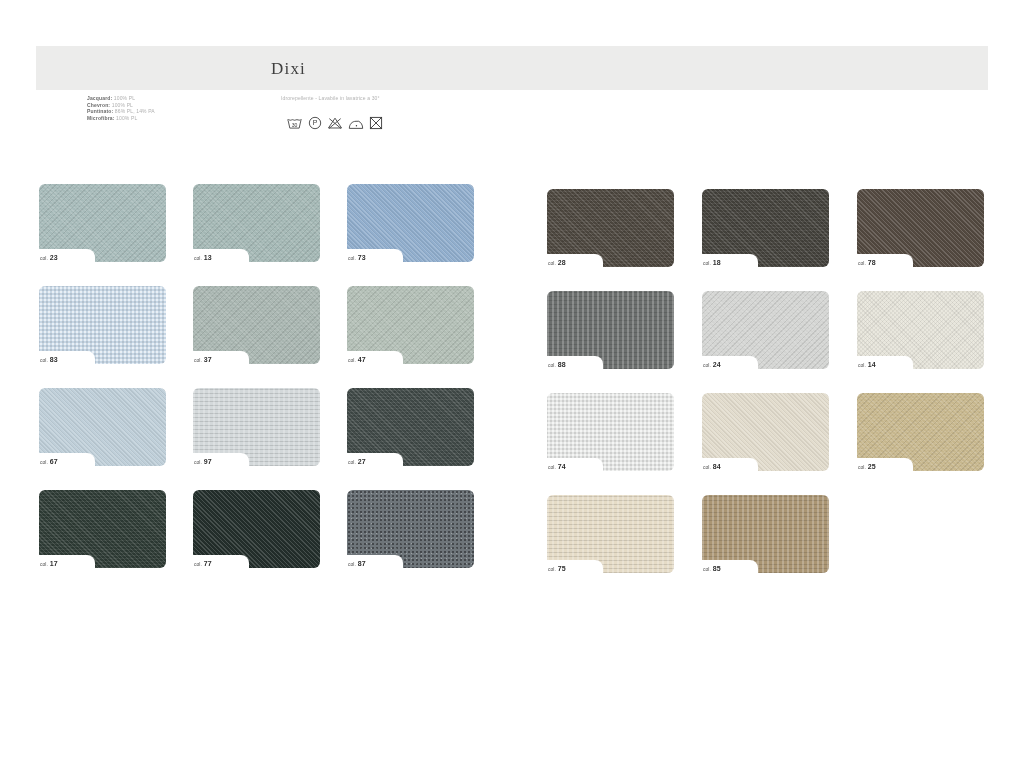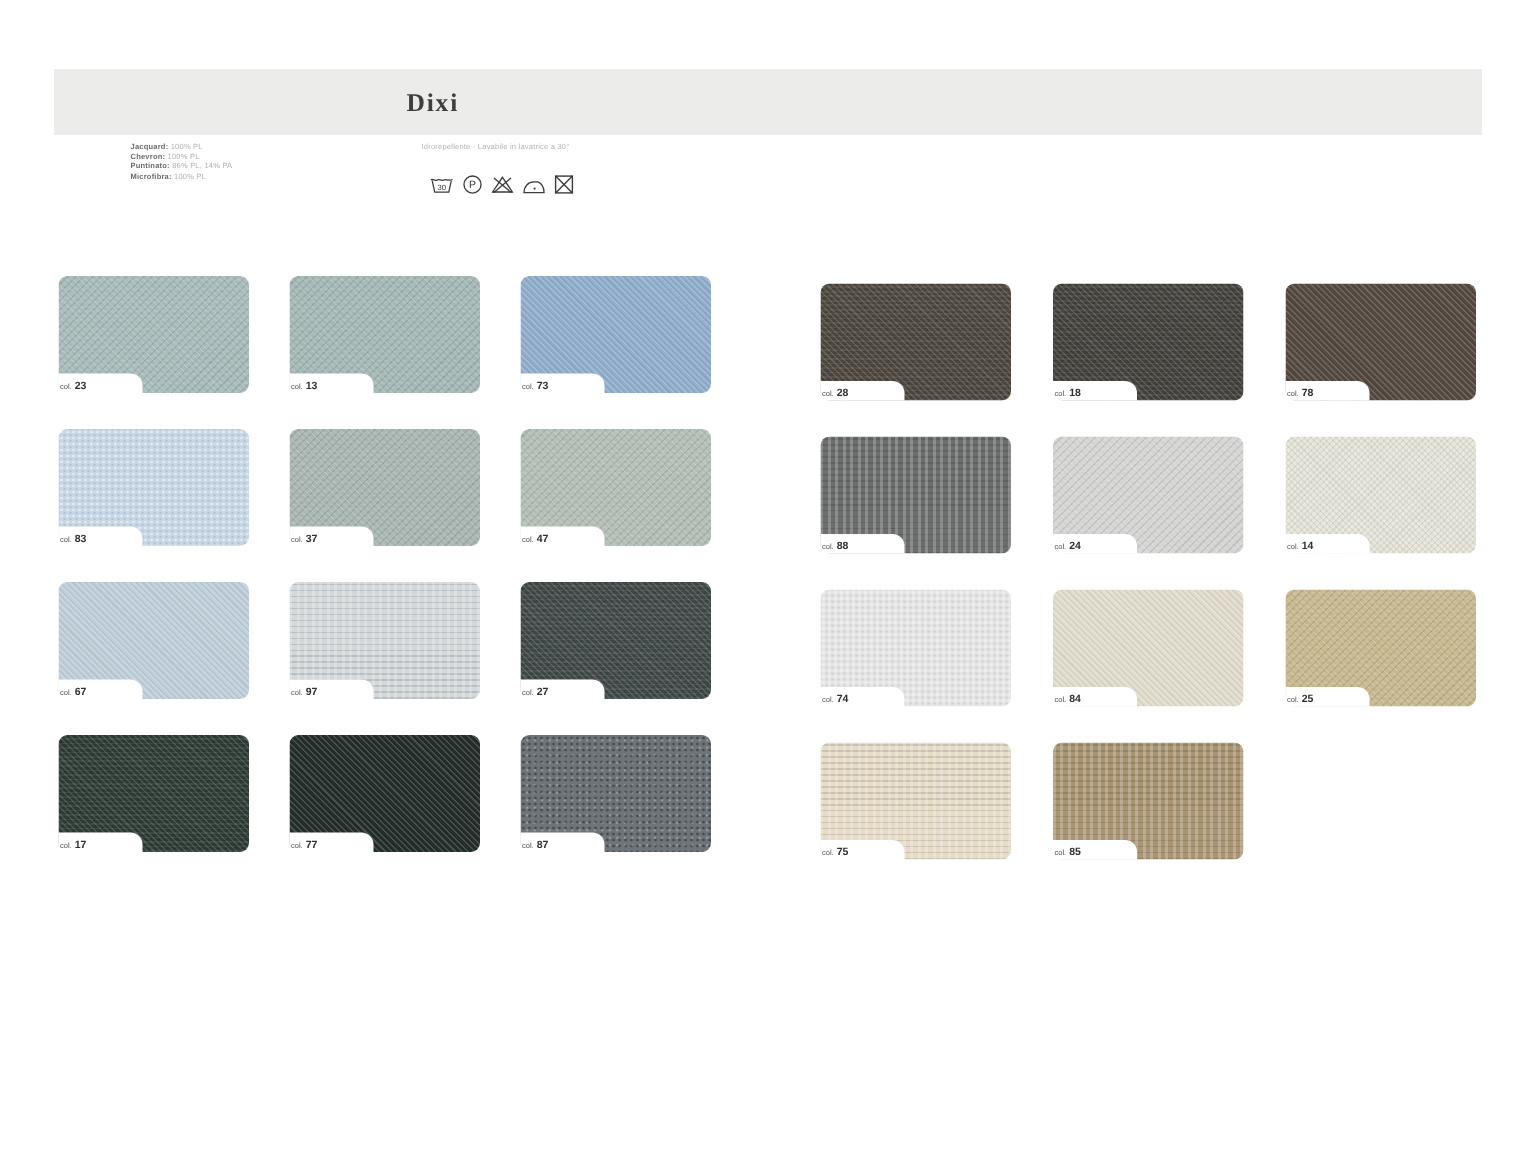--- a/index.html
+++ b/index.html
@@ -11,21 +11,21 @@
     overflow:hidden;
   }
   
   .header-bar{
     position:absolute;left:36px;top:46px;width:952px;height:44px;
     background:#ececeb;
   }
   .page-title{
     position:absolute;left:271px;top:59px;
     font-family:"Liberation Serif",serif;
-    font-size:17px;font-weight:700;color:#3f3f3f;letter-spacing:1.2px;
+    font-size:17px;font-weight:400;color:#3f3f3f;letter-spacing:1.2px;
   }
   
   .composition{
     position:absolute;left:87px;top:95px;
     font-size:5px;line-height:6.5px;letter-spacing:.15px;
   }
   .comp-line .comp-label{color:#6b6b6b;font-weight:bold;}
   .comp-line .comp-value{color:#b0b0b0;}
   
   .care-note{

